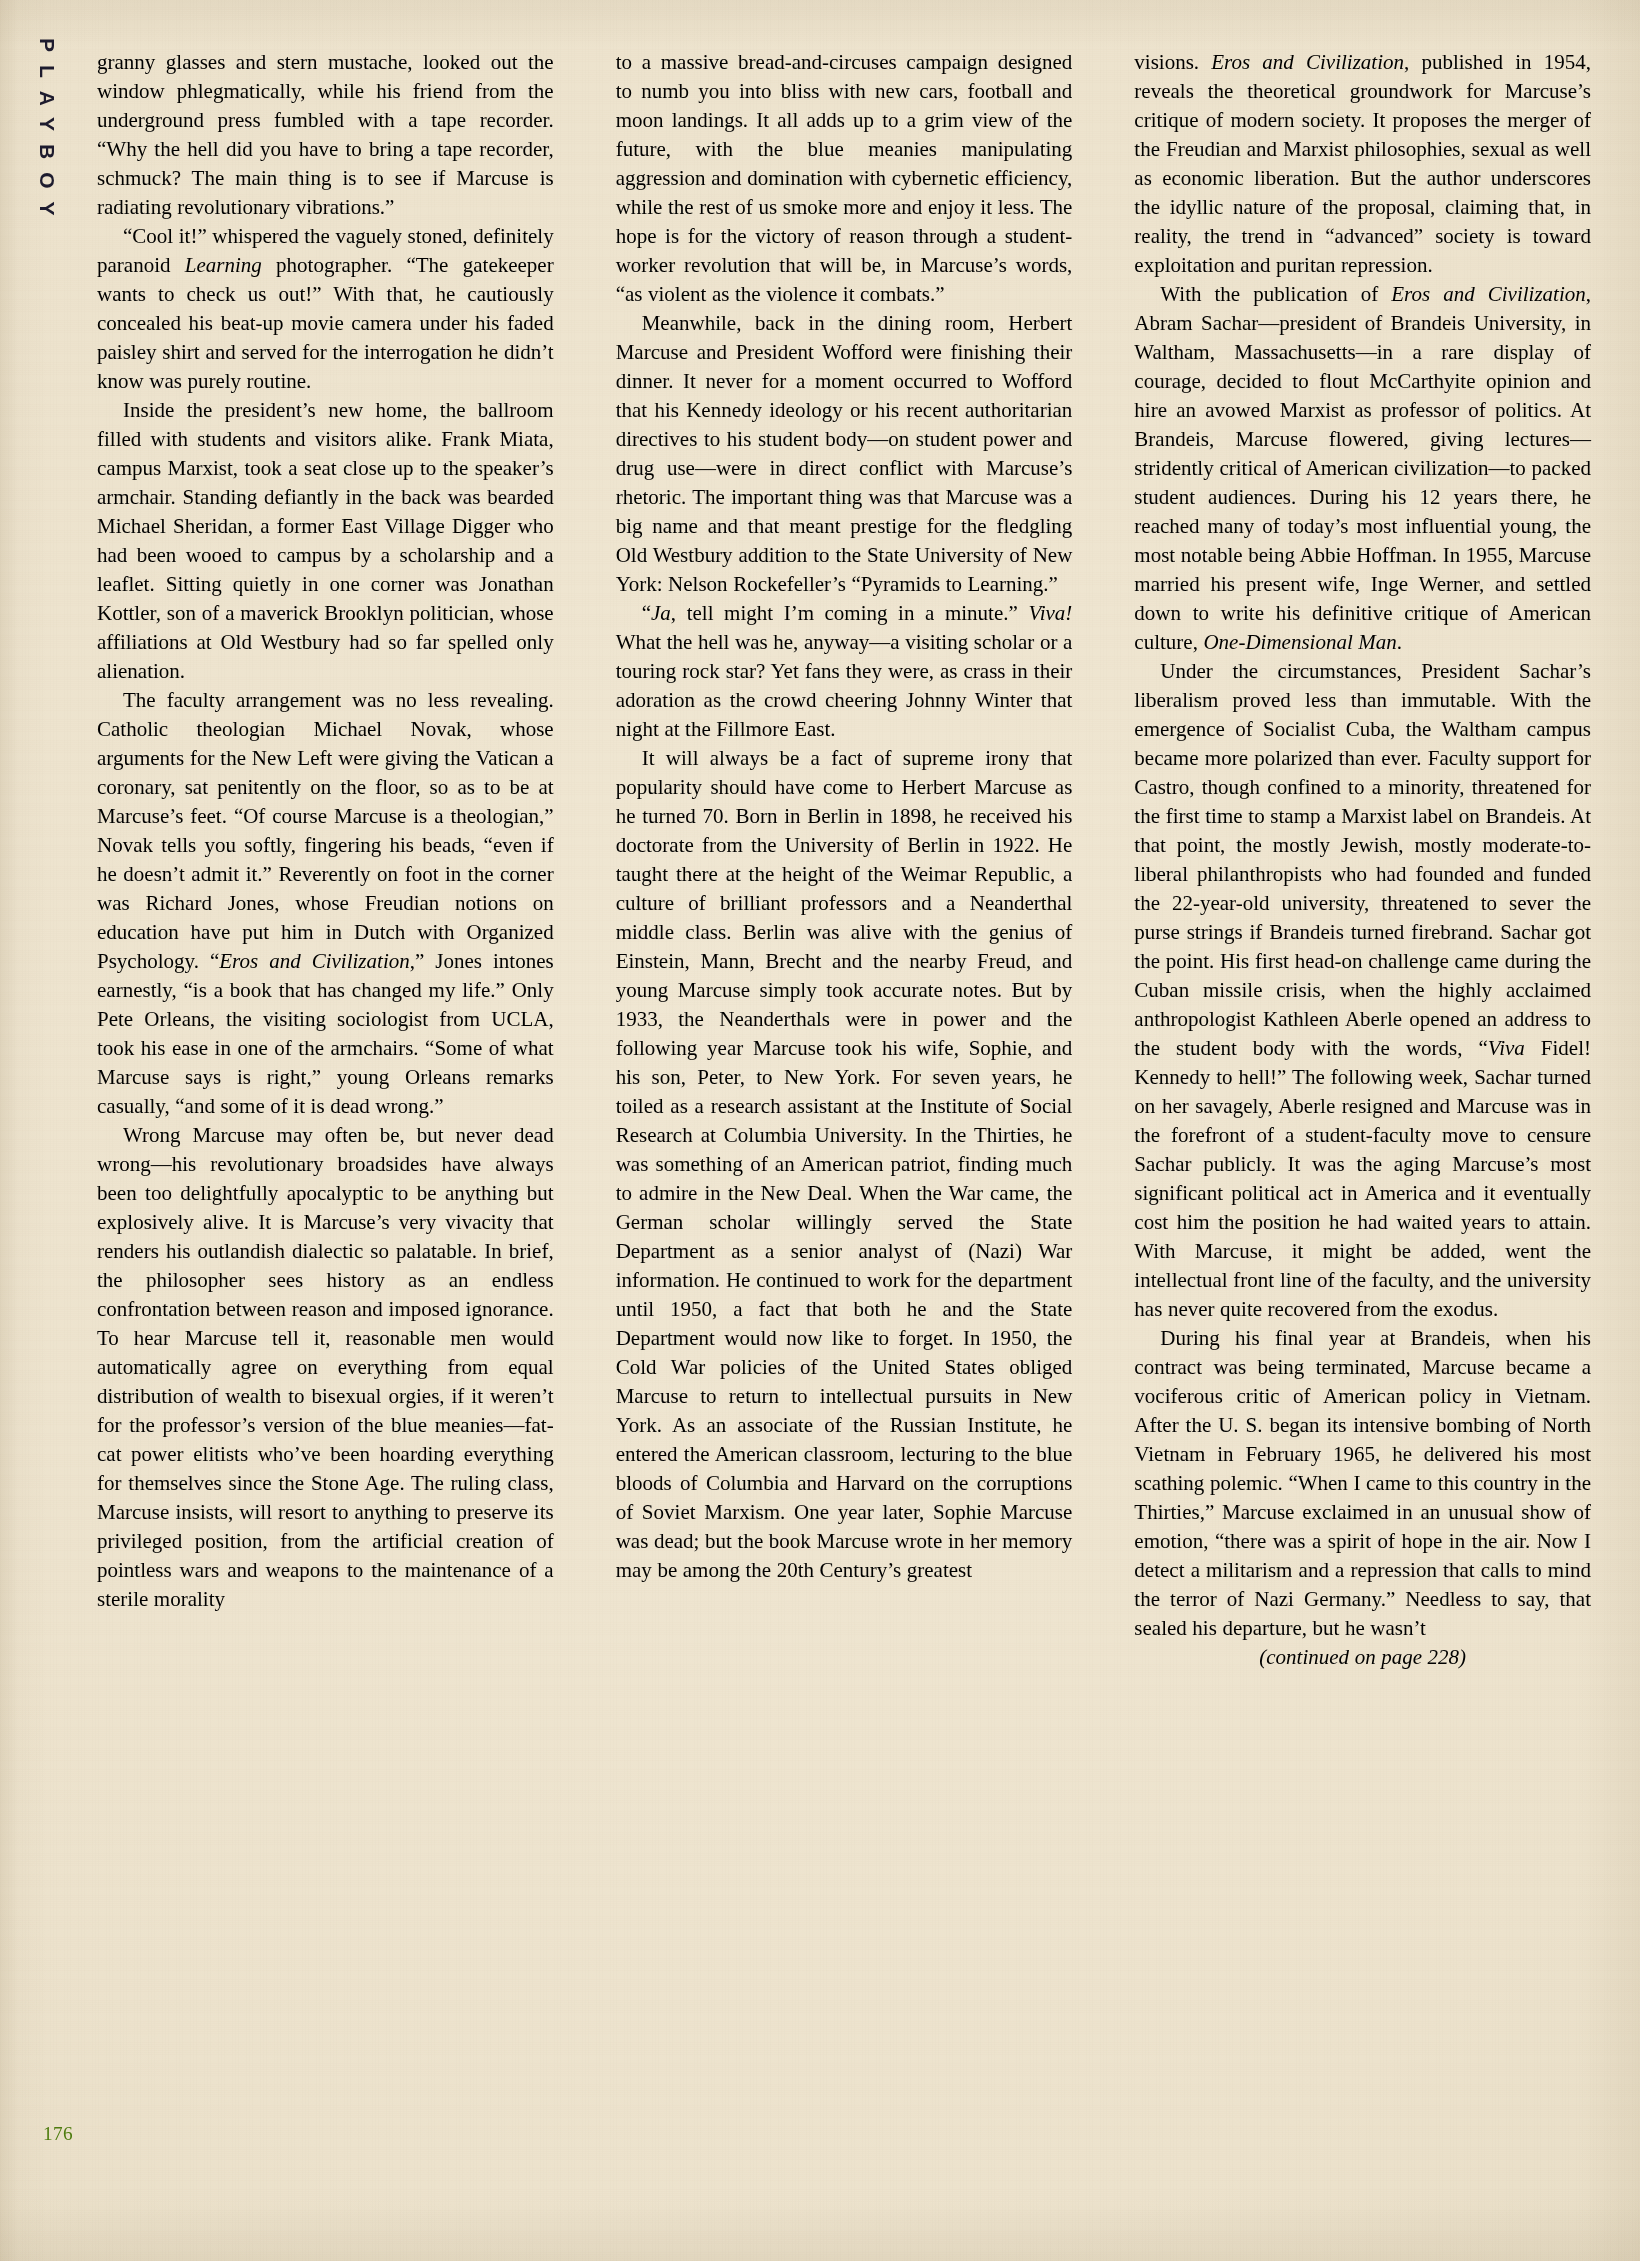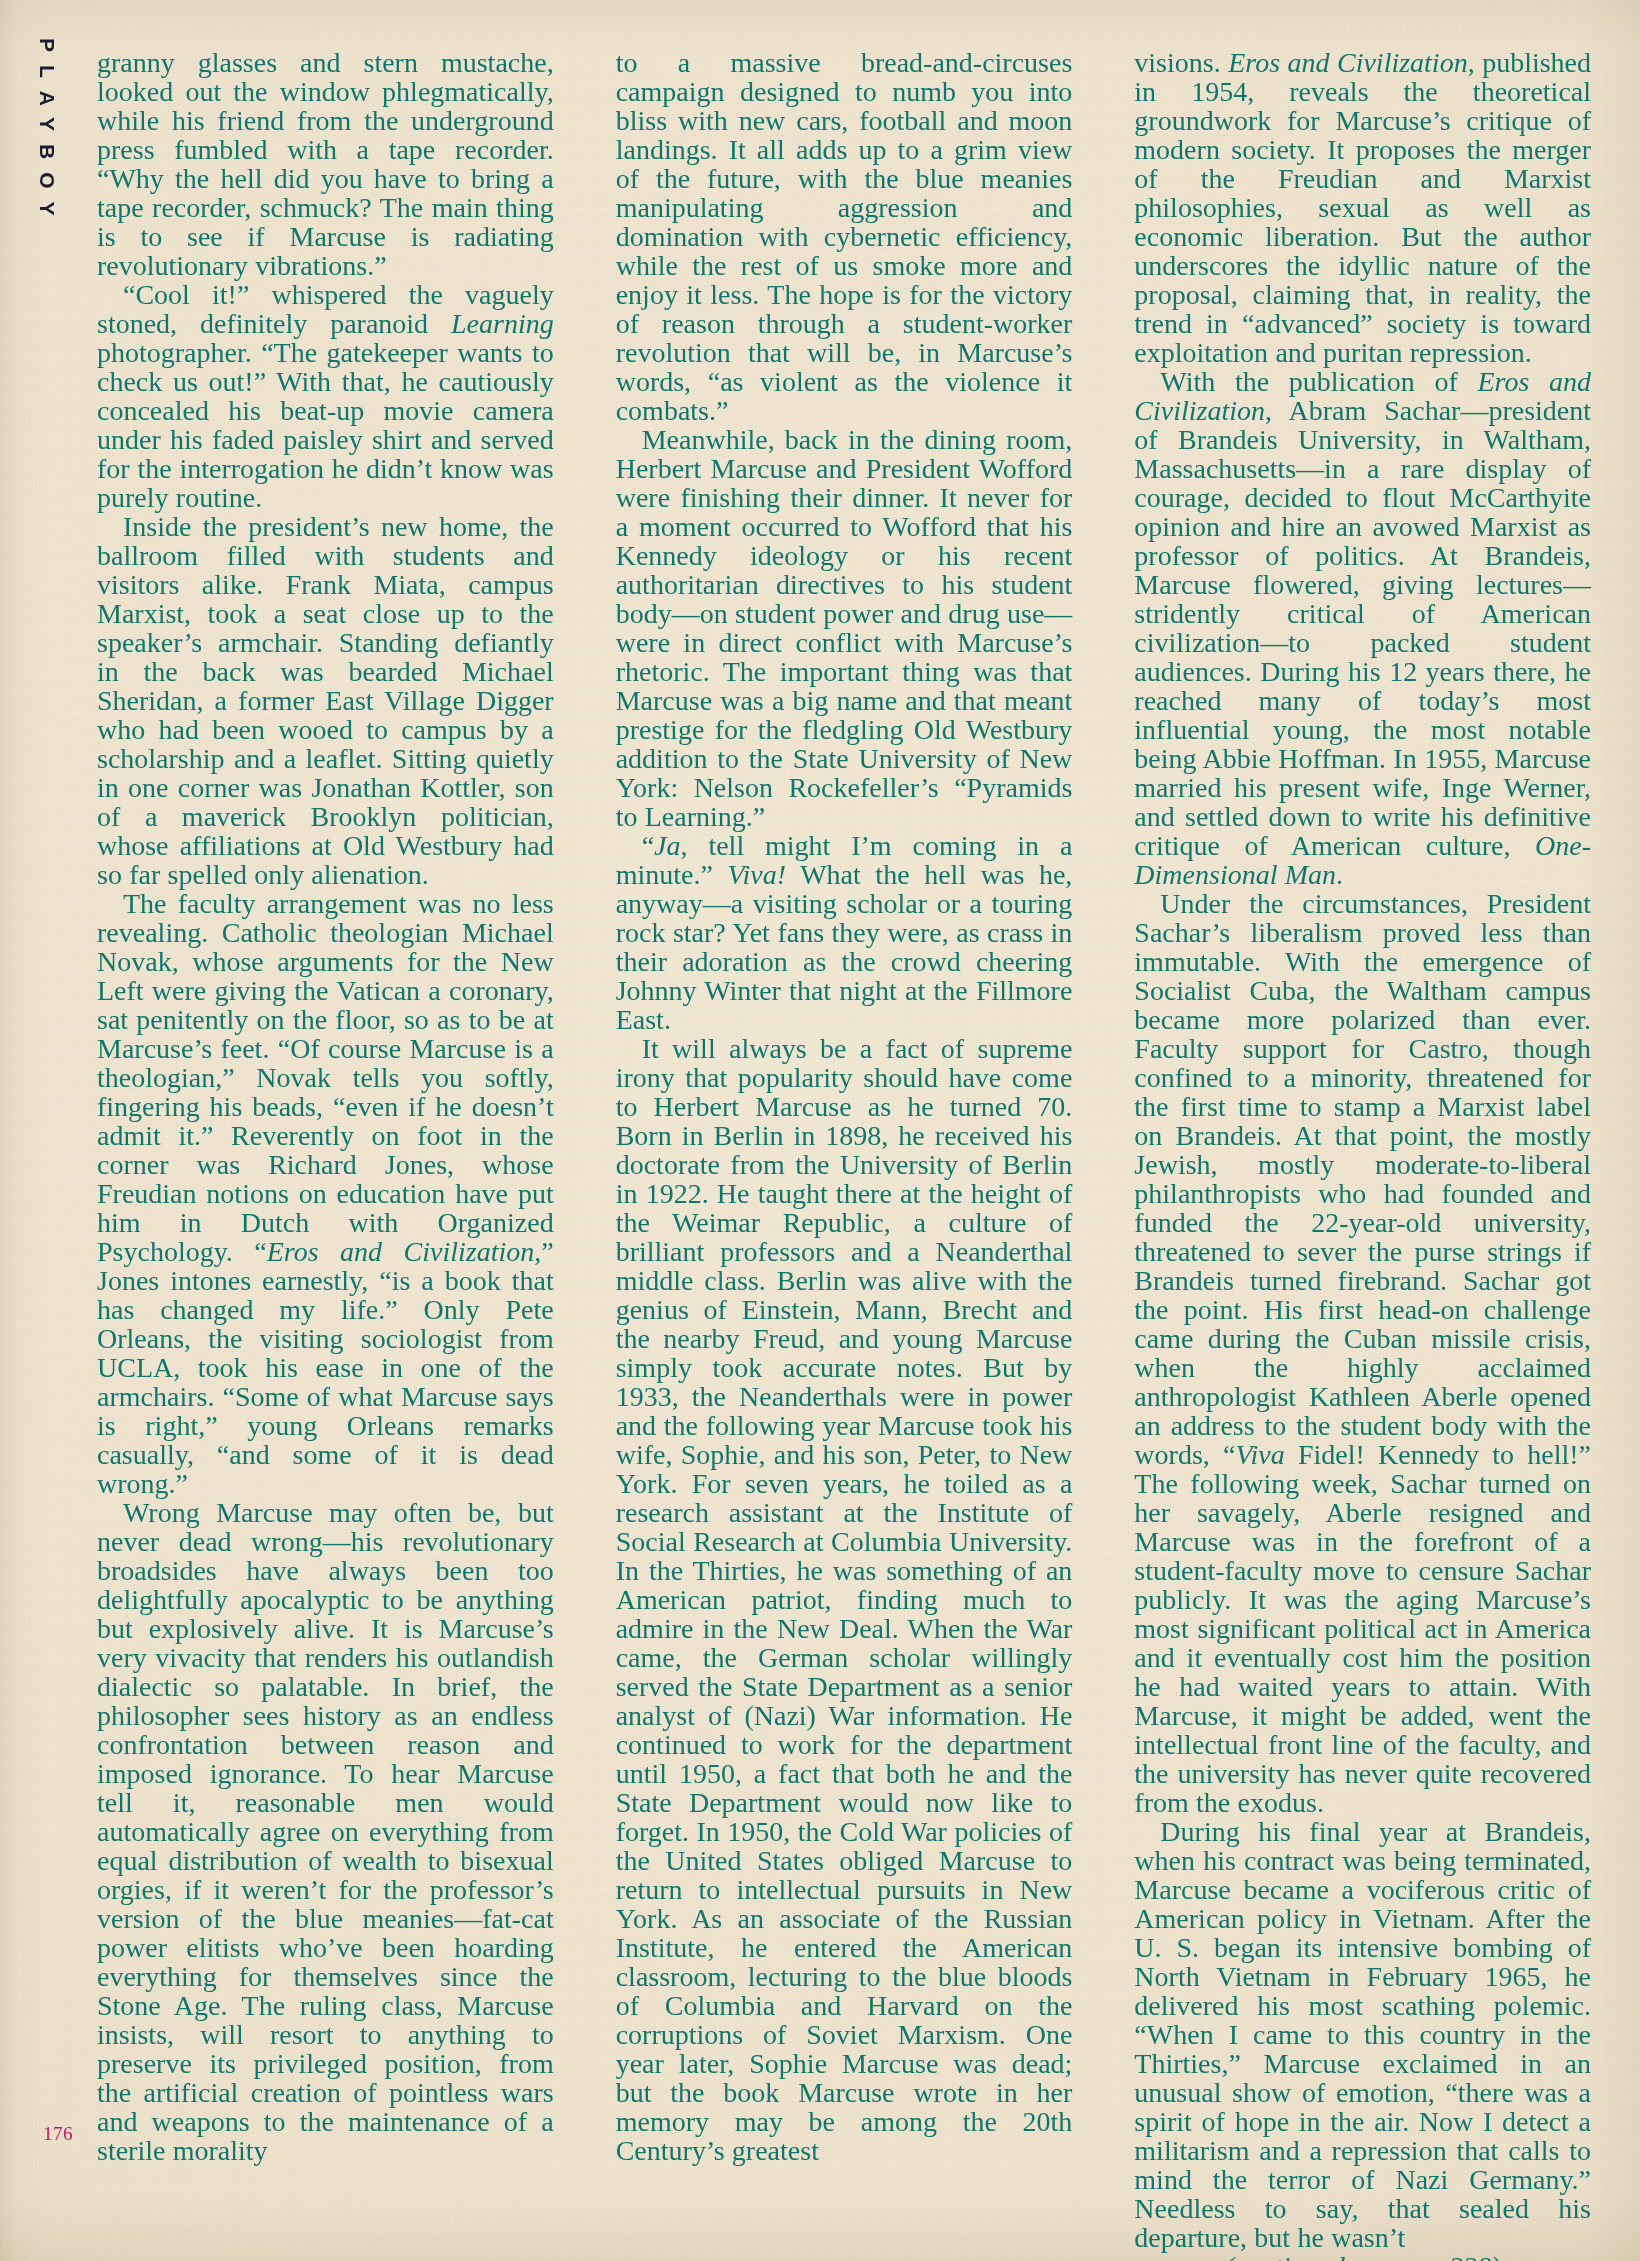--- a/index.html
+++ b/index.html
@@ -58,21 +58,21 @@
     color: #1d1b2e;
   }
 
   
   .folio {
     position: absolute;
     left: 43px;
     bottom: 116px;
     font-family: "Liberation Serif", serif;
     font-size: 19.3px;
-    color: #be185d;
+    color: #4d7c0f;
     letter-spacing: 0.3px;
   }
 
   
   .columns {
     position: absolute;
     left: 97px;
     right: 50px;
     top: 48px;
     bottom: 104px;
@@ -81,23 +81,23 @@
   }
   .col {
     flex: 1 1 0;
     min-width: 0;
     position: relative;
   }
   .col p {
     margin: 0;
     text-align: justify;
     text-justify: inter-word;
-    font-size: 28px;
+    font-size: 21px;
     line-height: 29px;
-    color: #0f766e;
+    color: #000000;
     text-indent: 26px;
     hyphens: manual;
     -webkit-hyphens: manual;
     word-spacing: 0.3px;
   }
   .col p.first { text-indent: 0; }
   .col p.contd {
     text-indent: 0;
     text-align: center;
     font-style: italic;

